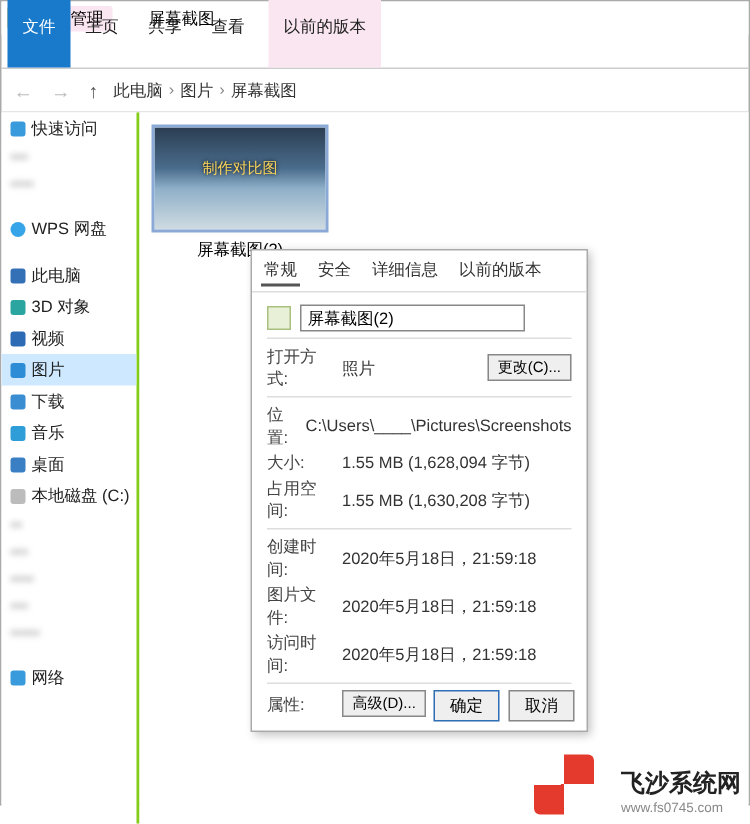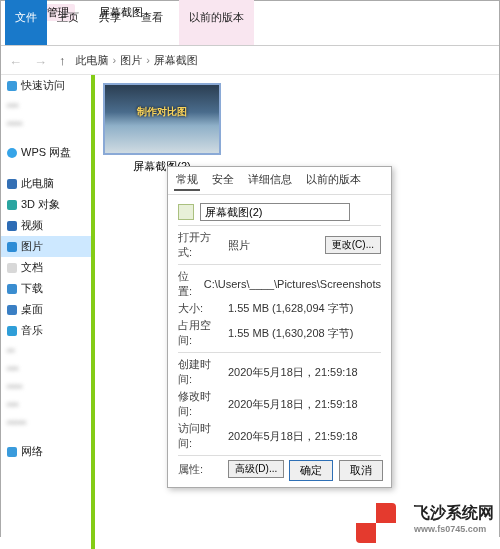--- a/index.html
+++ b/index.html
@@ -9,30 +9,30 @@
 .ribbon-tabs{height:22px;display:flex;align-items:flex-end;border-bottom:1px solid #ccc;padding:0 4px}
 .rtab{padding:20px 10px;font-size:11px;color:#222}
 .rtab.blue{color:#fff;background:#1979ca;border-radius:2px 2px 0 0}
 .rtab.pink{background:#f9e6f0;border-radius:2px 2px 0 0}
 .nav{height:28px;display:flex;align-items:center;gap:8px;padding:0 6px;border-bottom:1px solid #e5e5e5}
 .nav .arrow{font-size:13px;color:#555;padding:0 2px}
 .nav .arrow.dis{color:#bbb}
 .crumbs{display:flex;align-items:center;gap:4px;color:#333}
 .crumb-sep{color:#888}
 .body{display:flex;height:475px}
-.sidebar{width:90px;background:#fff;border-right:4px solid #84cc16;overflow:hidden}
+.sidebar{width:90px;background:#fff;border-right:2px solid #84cc16;overflow:hidden}
 .side-item{display:flex;align-items:center;gap:4px;padding:3px 6px;font-size:11px;color:#222;white-space:nowrap}
 .side-item.sel{background:#cde8ff}
 .side-ico{width:10px;height:10px;border-radius:2px;flex:0 0 auto}
 .blur{filter:blur(2px);color:#aaa}
 .side-sep{height:10px}
 .content{flex:1;background:#fff;padding:8px}
 .thumb-wrap{width:118px;text-align:center}
 .thumb{width:118px;height:72px;background:linear-gradient(180deg,#2b3e52 0%,#4a6c8c 40%,#8fb0c8 60%,#cfdbe2 100%);border:2px solid #8aa9d6;box-sizing:border-box;position:relative}
-.thumb .overlay{position:absolute;top:30%;left:5%;right:5%;text-align:center;color:#f8d35c;font-size:10px;font-weight:bold;text-shadow:0 0 3px #000}
+.thumb .overlay{position:absolute;top:30%;left:5%;right:5%;text-align:center;color:#f8d35c;font-size:10px;font-weight:normal;text-shadow:0 0 3px #000}
 .thumb-label{margin-top:4px;font-size:11px}
 
 .dialog{position:absolute;left:167px;top:166px;width:225px;height:322px;background:#fff;border:1px solid #aaa;box-shadow:2px 2px 6px rgba(0,0,0,0.25);box-sizing:border-box}
 .dlg-title{height:22px;display:flex;align-items:center;justify-content:space-between;padding:0 6px;font-size:11px;border-bottom:1px solid #eee}
 .dlg-title .ico{width:12px;height:12px;background:#e8f0d8;border:1px solid #aac07f}
 .dlg-close{font-size:12px;color:#555;padding:0 4px}
 .dlg-tabs{display:flex;gap:10px;padding:3px 6px;border-bottom:1px solid #ddd;font-size:11px}
 .dlg-tab{color:#333;padding:2px 2px}
 .dlg-tab.active{border-bottom:2px solid #555}
 .dlg-body{padding:6px 10px 4px;font-size:11px}
@@ -40,23 +40,23 @@
 .dlg-row .label{width:44px;color:#444}
 .dlg-row .val{flex:1;color:#333}
 .namefield{border:1px solid #888;padding:2px 4px;width:150px;box-sizing:border-box;font-size:11px}
 .btn{border:1px solid #888;background:#efefef;padding:2px 10px;font-size:11px}
 .btn.small{padding:1px 6px;font-size:10px}
 hr.sep{border:none;border-top:1px solid #ddd;margin:4px 0}
 .chk{width:11px;height:11px;border:1px solid #777;display:inline-block;margin-right:3px;vertical-align:middle}
 .dlg-footer{position:absolute;bottom:6px;right:8px;display:flex;gap:6px}
 .dlg-footer .btn.primary{border:1px solid #2e6fb5}
 
-.watermark{position:absolute;right:6px;bottom:6px;display:flex;align-items:flex-start;gap:18px;font-size:16px;font-weight:bold;color:#222}
+.watermark{position:absolute;right:6px;bottom:6px;display:flex;align-items:flex-end;gap:18px;font-size:16px;font-weight:bold;color:#222}
 .wm-logo{width:40px;height:40px;background:conic-gradient(#e43a2e 0 90deg,#fff 90deg 180deg,#e43a2e 180deg 270deg,#fff 270deg 360deg);border-radius:4px}
-.wm-text small{display:block;font-size:9px;color:#888;font-weight:bold}
+.wm-text small{display:block;font-size:9px;color:#888;font-weight:normal}
 </style>
 </head>
 <body>
 
 <div class="window">
   <div class="titlebar">
     <span class="ico"></span>
     <span style="flex:0 0 12px"></span>
     <span style="background:#f9e6f0;padding:1px 6px;border-radius:2px">管理</span>
     <span style="margin-left:20px">屏幕截图</span>
@@ -107,34 +107,34 @@
         </div>
       <div class="side-item">
           <span class="side-ico" style="background:#2d6cb5"></span>
           <span>视频</span>
         </div>
       <div class="side-item sel">
           <span class="side-ico" style="background:#2d8cd6"></span>
           <span>图片</span>
         </div>
       <div class="side-item">
-          <span class="side-ico" style="background:#d8d8d8"></span>
-          <span>文档</span>
-        </div>
-      <div class="side-item">
           <span class="side-ico" style="background:#3a8dd0"></span>
           <span>下载</span>
         </div>
       <div class="side-item">
+          <span class="side-ico" style="background:#2f9ed8"></span>
+          <span>音乐</span>
+        </div>
+      <div class="side-item">
           <span class="side-ico" style="background:#3a7fc4"></span>
           <span>桌面</span>
         </div>
       <div class="side-item">
-          <span class="side-ico" style="background:#2f9ed8"></span>
-          <span>音乐</span>
+          <span class="side-ico" style="background:#bcbcbc"></span>
+          <span>本地磁盘 (C:)</span>
         </div>
       <div class="side-item blur">▪▪</div>
       <div class="side-item blur">▪▪▪</div>
       <div class="side-item blur">▪▪▪▪</div>
       <div class="side-item blur">▪▪▪</div>
       <div class="side-item blur">▪▪▪▪▪</div>
       <div class="side-sep"></div>
       <div class="side-item">
           <span class="side-ico" style="background:#3a9bdc"></span>
           <span>网络</span>
@@ -182,21 +182,21 @@
     <div class="dlg-row">
         <span class="label">占用空间:</span>
         <span class="val">1.55 MB (1,630,208 字节)</span>
       </div>
     <hr class="sep">
     <div class="dlg-row">
         <span class="label">创建时间:</span>
         <span class="val">2020年5月18日，21:59:18</span>
       </div>
     <div class="dlg-row">
-        <span class="label">修改时间:</span>
+        <span class="label">图片文件:</span>
         <span class="val">2020年5月18日，21:59:18</span>
       </div>
     <div class="dlg-row">
         <span class="label">访问时间:</span>
         <span class="val">2020年5月18日，21:59:18</span>
       </div>
     <hr class="sep">
     <div class="dlg-row">
       <span class="label">属性:</span>
       <button class="btn small">高级(D)...</button>

